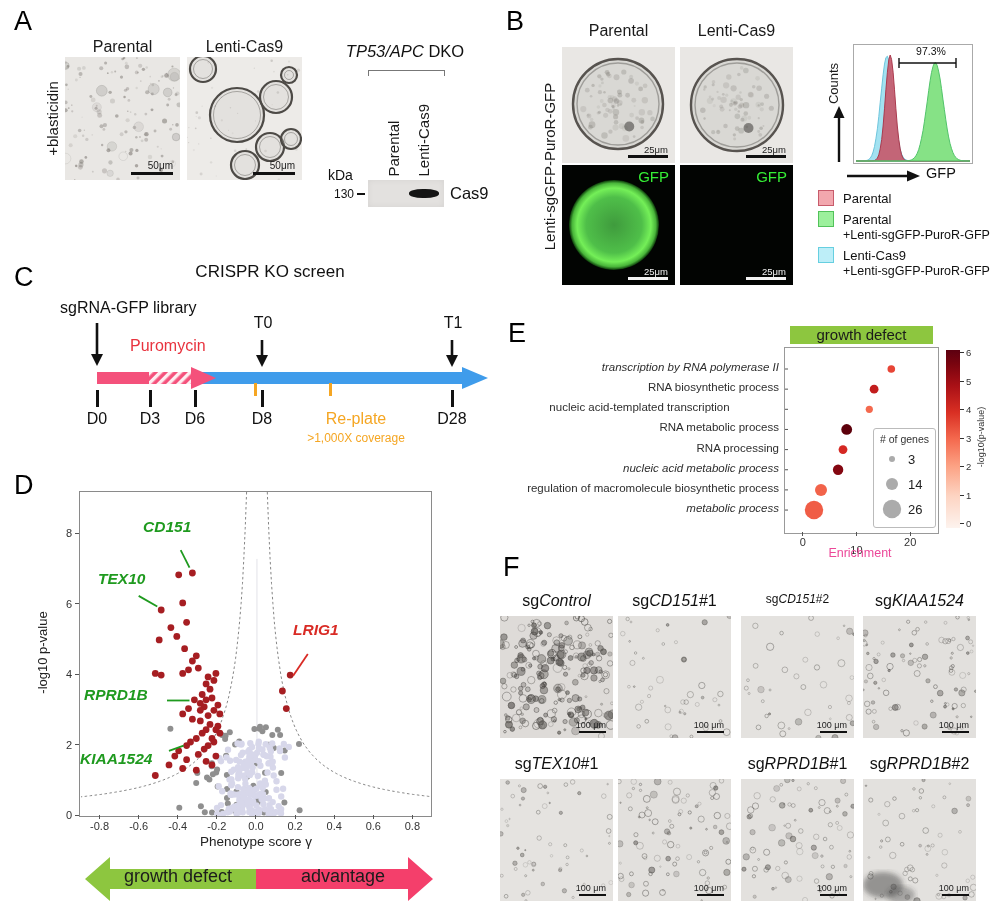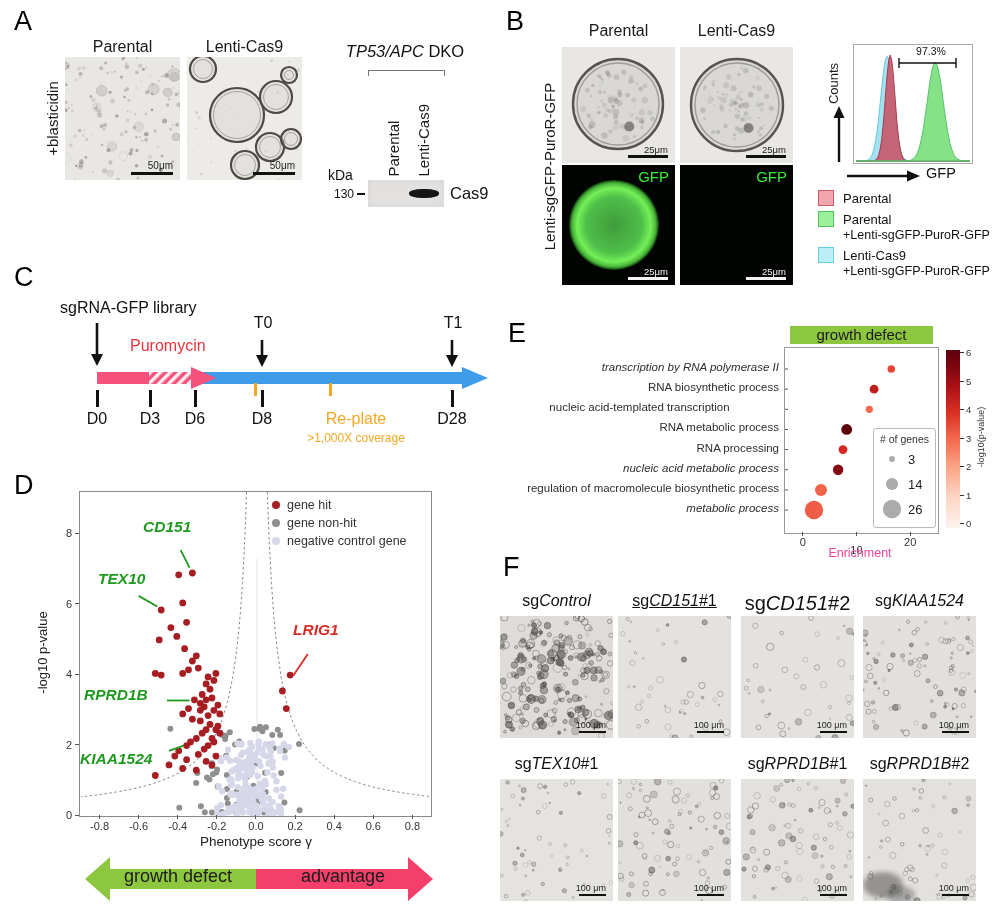--- a/index.html
+++ b/index.html
@@ -464,20 +464,21 @@
   <div class="flow-swatch" id="sw0" style="left: 818px; top: 190px; background: rgb(242, 167, 174); border-color: rgb(199, 91, 107);"></div>
   <div class="flow-item" style="left:843px;top:191px">Parental</div>
   <div class="flow-swatch" id="sw1" style="left: 818px; top: 211px; background: rgb(156, 240, 156); border-color: rgb(82, 194, 90);"></div>
   <div class="flow-item" style="left:843px;top:212px">Parental</div>
   <div class="flow-item" style="left:843px;top:228px;font-size:12.5px">+Lenti-sgGFP-PuroR-GFP</div>
   <div class="flow-swatch" id="sw2" style="left: 818px; top: 247px; background: rgb(189, 238, 248); border-color: rgb(102, 207, 224);"></div>
   <div class="flow-item" style="left:843px;top:248px">Lenti-Cas9</div>
   <div class="flow-item" style="left:843px;top:264px;font-size:12.5px">+Lenti-sgGFP-PuroR-GFP</div>
 
   <div class="plabel" style="left:14px;top:262px">C</div>
+  <div class="abs ctr" style="left:150px;top:262px;width:240px;font-size:17px">CRISPR KO screen</div>
   <div class="abs" style="left:60px;top:299px;font-size:16px">sgRNA-GFP library</div>
   <svg class="abs" style="left:90px;top:323px" width="14" height="43">
     <line x1="7" y1="0" x2="7" y2="33" stroke="#111" stroke-width="2.6"></line>
     <polygon points="7,43 1,31 13,31" fill="#111"></polygon>
   </svg>
   <div class="abs" style="left:130px;top:337px;font-size:16px;color:#e8333e">Puromycin</div>
   <div class="abs ctr" style="left:241px;top:314px;width:44px;font-size:16px">T0</div>
   <svg class="abs" style="left:255px;top:340px" width="14" height="27">
     <line x1="7" y1="0" x2="7" y2="17" stroke="#111" stroke-width="2.6"></line>
     <polygon points="7,27 1,15 13,15" fill="#111"></polygon>
@@ -830,34 +831,20 @@
         </g>
         <line x1="100.70473537604457" y1="58.10869565217388" x2="109.50417827298052" y2="75.71739130434781" stroke="#1f9a1f" stroke-width="1.8"></line>
         <line x1="58.66295264623957" y1="103.8913043478261" x2="77.23955431754875" y2="114.45652173913041" stroke="#1f9a1f" stroke-width="1.8"></line>
         <line x1="87.016713091922" y1="208.48695652173913" x2="109.50417827298052" y2="208.48695652173913" stroke="#1f9a1f" stroke-width="1.8"></line>
         <line x1="88.97214484679665" y1="258.8478260869565" x2="103.63788300835655" y2="253.56521739130434" stroke="#1f9a1f" stroke-width="1.8"></line>
         <line x1="227.80779944289696" y1="162" x2="213.14206128133705" y2="183.83478260869563" stroke="#d92b25" stroke-width="1.8"></line>
       </svg>
     </div>
   <div class="rot" style="left:-15px;top:645px;width:114px;font-size:13px;color:#222">-log10 p-value</div>
   <div class="abs ctr" style="left:171px;top:834px;width:170px;font-size:13.5px;color:#222">Phenotype score γ</div>
-  <div id="dLegend" class="abs" style="left:272px;top:498px">
-      <div class="legend-row">
-        <span style="display: inline-block; width: 8px; height: 8px; border-radius: 50%; background: rgb(166, 30, 34);"></span>
-        <span style="font-size: 12.5px; color: rgb(51, 51, 51);">gene hit</span>
-      </div>
-      <div class="legend-row">
-        <span style="display: inline-block; width: 8px; height: 8px; border-radius: 50%; background: rgb(143, 143, 143);"></span>
-        <span style="font-size: 12.5px; color: rgb(51, 51, 51);">gene non-hit</span>
-      </div>
-      <div class="legend-row">
-        <span style="display: inline-block; width: 8px; height: 8px; border-radius: 50%; background: rgb(215, 215, 234);"></span>
-        <span style="font-size: 12.5px; color: rgb(51, 51, 51);">negative control gene</span>
-      </div>
-    </div>
   <div class="gene-label" style="left: 143px; top: 518px; color: rgb(31, 154, 31);">CD151</div>
   <div class="gene-label" style="left: 98px; top: 570px; color: rgb(31, 154, 31);">TEX10</div>
   <div class="gene-label" style="left: 84px; top: 686px; color: rgb(31, 154, 31);">RPRD1B</div>
   <div class="gene-label" style="left: 80px; top: 750px; color: rgb(31, 154, 31);">KIAA1524</div>
   <div class="gene-label" style="left: 293px; top: 621px; color: rgb(217, 43, 37);">LRIG1</div>
   <div id="dArrow" class="abs" style="left:83px;top:855px;width:352px;height:48px">
       <svg width="352" height="48">
         <polygon points="2,24 27,2 27,14 173,14 173,34 27,34 27,46" fill="#8dc63f"></polygon>
         <polygon points="350,24 325,2 325,14 173,14 173,34 325,34 325,46" fill="#f43f6b"></polygon>
       </svg>
@@ -922,22 +909,22 @@
       <div class="abs" style="left: 960px; top: 380.5px; width: 4px; height: 1px; background: rgb(51, 51, 51);"></div>
       <div class="abs" style="left: 966px; top: 375.5px; font-size: 9.5px; color: rgb(51, 51, 51);">5</div>
       <div class="abs" style="left: 960px; top: 352px; width: 4px; height: 1px; background: rgb(51, 51, 51);"></div>
       <div class="abs" style="left: 966px; top: 347px; font-size: 9.5px; color: rgb(51, 51, 51);">6</div>
     </div>
   <div class="rot" style="left:936px;top:432px;width:90px;font-size:9px;color:#333">-log10(p-value)</div>
 
   <div class="plabel" style="left:503px;top:552px">F</div>
   <div id="fLabels">
       <div class="abs ctr" style="left: 492px; top: 592px; width: 129px; font-size: 16px;"><span>sg</span><i>Control</i><span></span></div>
-      <div class="abs ctr" style="left: 610px; top: 592px; width: 129px; font-size: 16px; text-decoration: underline;"><span>sg</span><i>CD151</i><span>#1</span></div>
-      <div class="abs ctr" style="left: 733px; top: 592px; width: 129px; font-size: 20px;"><span>sg</span><i>CD151</i><span>#2</span></div>
+      <div class="abs ctr" style="left: 610px; top: 592px; width: 129px; font-size: 16px;"><span>sg</span><i>CD151</i><span>#1</span></div>
+      <div class="abs ctr" style="left: 733px; top: 592px; width: 129px; font-size: 12px;"><span>sg</span><i>CD151</i><span>#2</span></div>
       <div class="abs ctr" style="left: 855px; top: 592px; width: 129px; font-size: 16px;"><span>sg</span><i>KIAA1524</i><span></span></div>
       <div class="abs ctr" style="left: 492px; top: 755px; width: 129px; font-size: 16px;"><span>sg</span><i>TEX10</i><span>#1</span></div>
       <div class="abs ctr" style="left: 610px; top: 719px; width: 129px; font-size: 12px;"><span>sg</span><i>TEX10</i><span>#2</span></div>
       <div class="abs ctr" style="left: 733px; top: 755px; width: 129px; font-size: 16px;"><span>sg</span><i>RPRD1B</i><span>#1</span></div>
       <div class="abs ctr" style="left: 855px; top: 755px; width: 129px; font-size: 16px;"><span>sg</span><i>RPRD1B</i><span>#2</span></div>
     </div>
   <div id="imgF0" class="micro" style="left:500px;top:616px;width:113px;height:122px">
       <svg width="113" height="122">
         <rect x="0" y="0" width="113" height="122" fill="#dedbd8"></rect>
         <circle cx="84.71163119585253" cy="5.967890866566449" r="3.3528964061988518" fill="none" stroke="rgba(80,78,74,0.63)" stroke-width="0.9"></circle>

